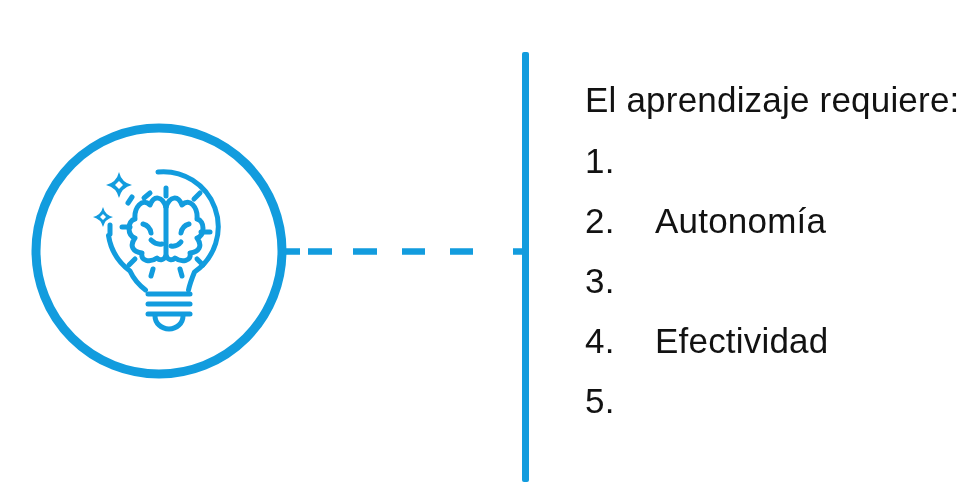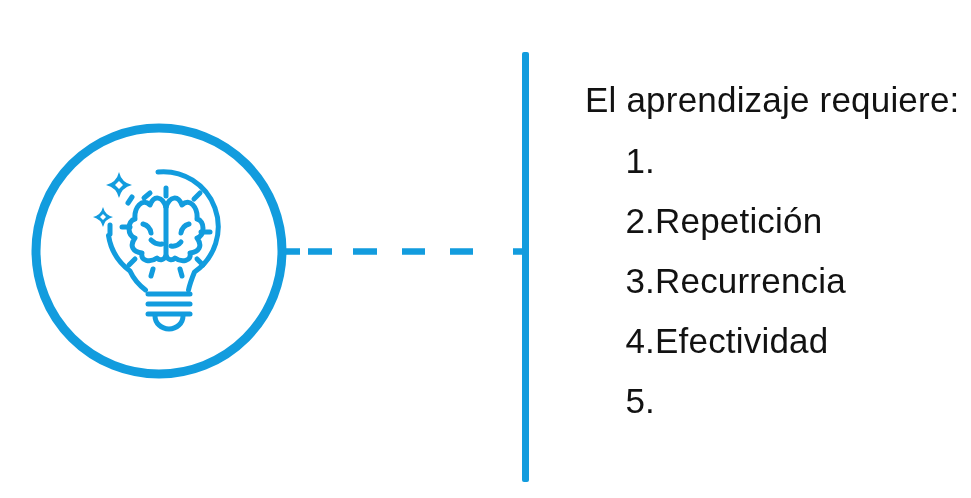--- a/index.html
+++ b/index.html
@@ -1,20 +1,20 @@
 <!DOCTYPE html>
 <html style="--accent: #129CDE; --text: #121212; --bg: #FFFFFF;"><head>
 <meta charset="utf-8">
 <style>
   html,body{margin:0;padding:0;}
   body{
     width:971px;height:498px;background:#ffffff;overflow:hidden;
     font-family:"Liberation Sans", sans-serif;
   }
-  .canvas{position:relative;width:971px;height:486px;background:var(--bg,#fff);text-align:right;}
+  .canvas{position:relative;width:971px;height:486px;background:var(--bg,#fff);}
   .badge{position:absolute;left:31px;top:123px;width:256px;height:256px;color:var(--accent,#129CDE);}
   .connector{position:absolute;left:285px;top:248px;width:240px;height:7px;color:var(--accent,#129CDE);}
   .divider{
     position:absolute;left:522px;top:52px;width:7px;height:430px;
     background:var(--accent,#129CDE);border-radius:2px;
   }
   .textcol{
     position:absolute;left:585px;top:69px;color:var(--text,#121212);
     font-size:35px;letter-spacing:0.2px;
   }
@@ -79,26 +79,25 @@
 
   <div class="textcol">
     <div class="heading">El aprendizaje requiere:</div>
     <div class="list" id="list">
   <div class="row">
     <span class="num">1.</span>
   </div>
 
   <div class="row">
     <span class="num">2.</span>
-    <span class="lbl">Repetición</span>
+    <span class="lbl">Autonomía</span>
   </div>
 
   <div class="row">
     <span class="num">3.</span>
-    <span class="lbl">Recurrencia</span>
   </div>
 
   <div class="row">
     <span class="num">4.</span>
     <span class="lbl">Efectividad</span>
   </div>
 
   <div class="row">
     <span class="num">5.</span>
   </div>

